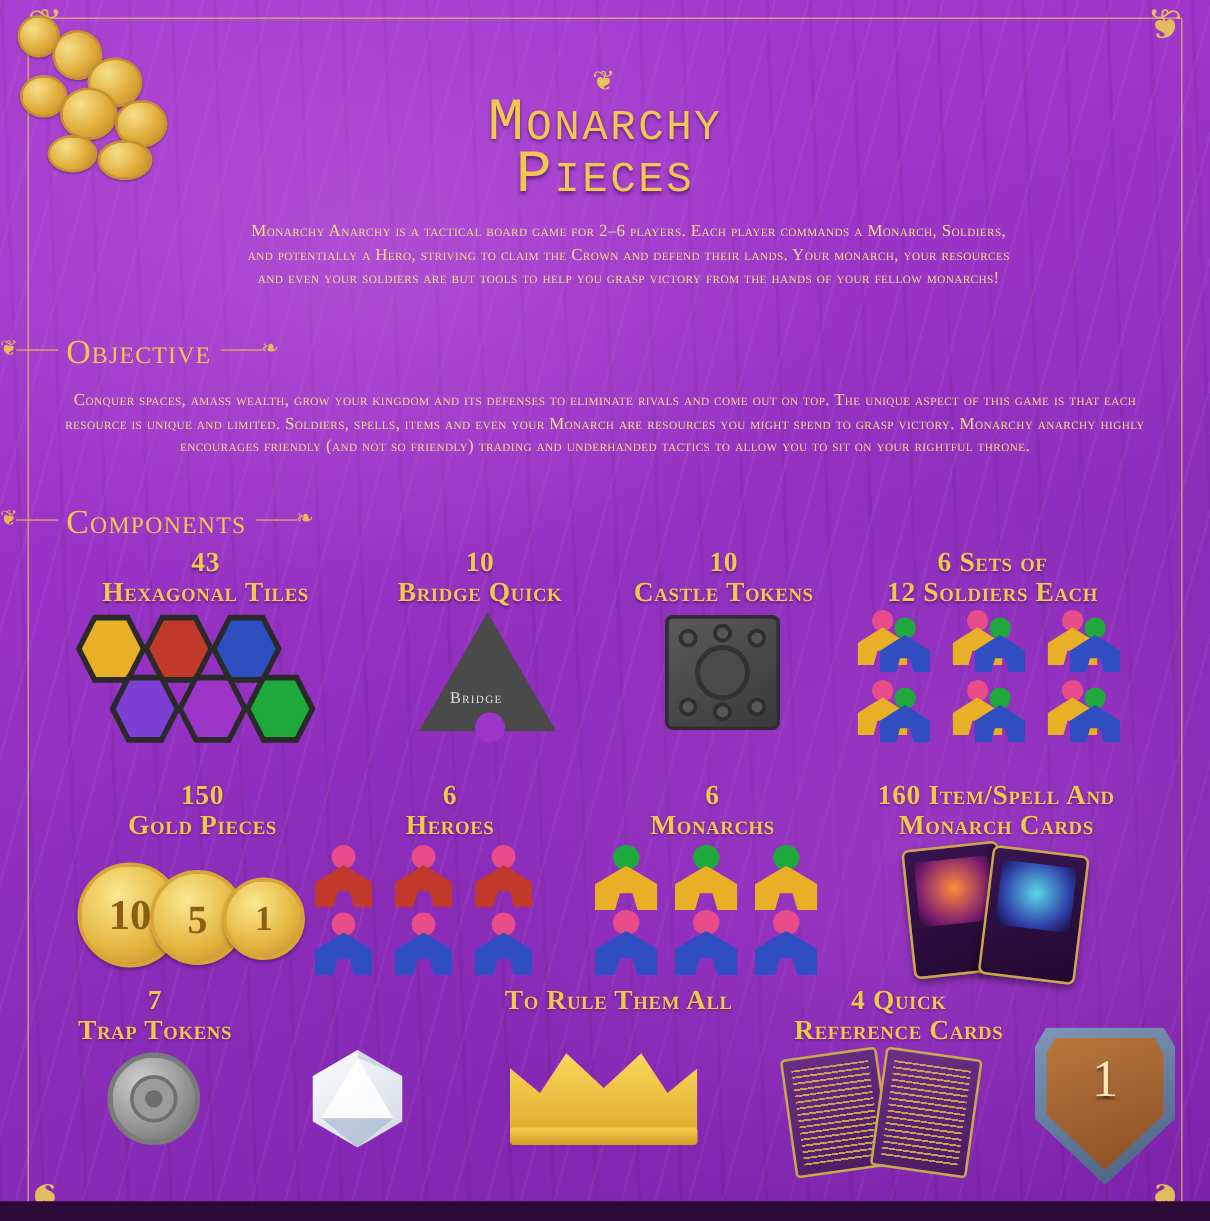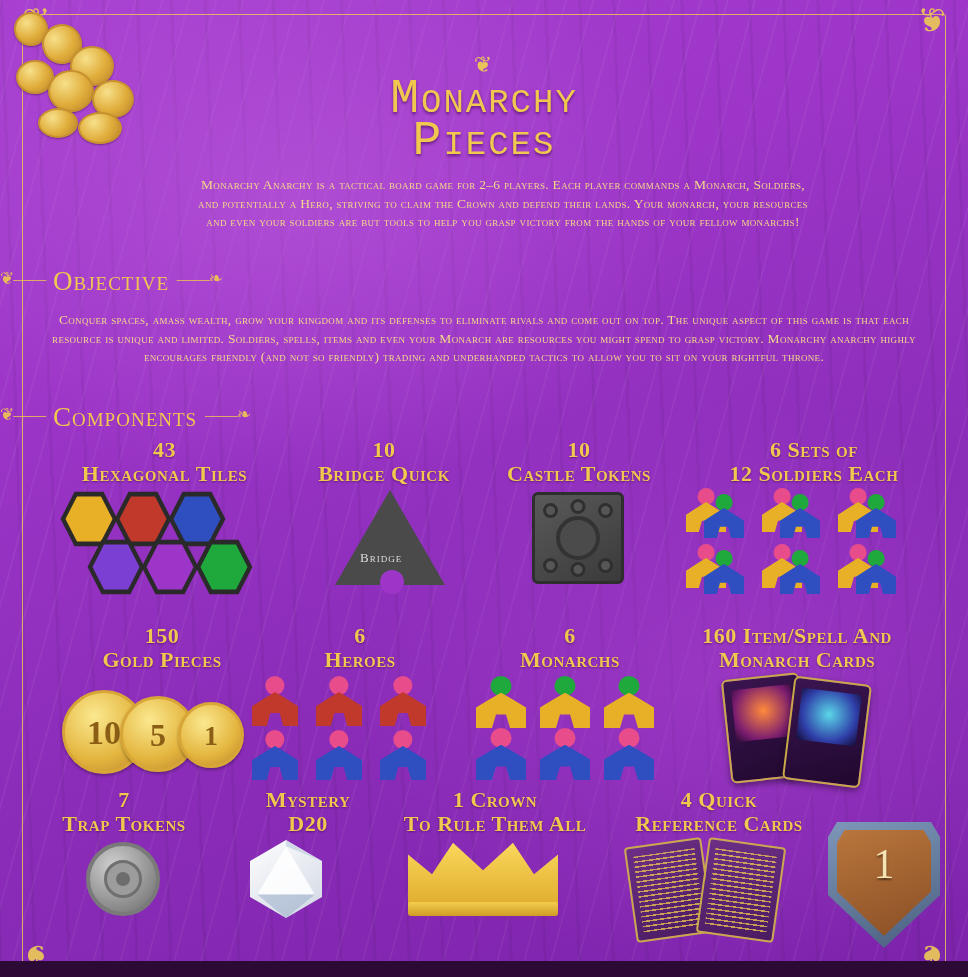--- a/index.html
+++ b/index.html
@@ -307,21 +307,21 @@
     <div>Hexagonal Tiles</div>
   </div>
   <div class="comp-label" style="left:284px; top:438px; width:200px;">
     <div>10</div>
     <div>Bridge Quick</div>
   </div>
   <div class="comp-label" style="left:484px; top:438px; width:190px;">
     <div>10</div>
     <div>Castle Tokens</div>
   </div>
-  <div class="comp-label" style="left:696px; top:438px; width:236px;">
+  <div class="comp-label" style="left:676px; top:438px; width:236px;">
     <div>6 Sets of</div>
     <div>12 Soldiers Each</div>
   </div>
 
   <div class="comp-art" style="left:52px; top:490px; width:225px; height:110px;">
     <div class="hex outline" style="left:8px; top:0;">
         <div class="inner" style="background:#e8b026;"></div>
       </div>
     <div class="hex outline" style="left:62px; top:0;">
         <div class="inner" style="background:#c0392b;"></div>
@@ -495,26 +495,21 @@
     </div>
     <div class="card" style="left:62px; top:4px; width:78px; height:104px; transform:rotate(7deg);">
       <div class="art" style="background:radial-gradient(circle at 50% 45%, #5ad7e8, #2f3ea8 65%, #140a34);"></div>
     </div>
   </div>
 
   <div class="comp-label" style="left:24px; top:788px; width:200px;">
     <div>7</div>
     <div>Trap Tokens</div>
   </div>
-  <div class="comp-label" style="left:218px; top:788px; width:180px;">
-    <div>Mystery</div>
-    <div>D20</div>
-  </div>
   <div class="comp-label" style="left:380px; top:788px; width:230px;">
-    <div>1 Crown</div>
     <div>To Rule Them All</div>
   </div>
   <div class="comp-label" style="left:604px; top:788px; width:230px;">
     <div>4 Quick</div>
     <div>Reference Cards</div>
   </div>
 
   <div class="comp-art" style="left:86px; top:842px; width:80px; height:90px;">
     <div class="trap" style="left:0; top:0;">
       <div class="c1"></div>

